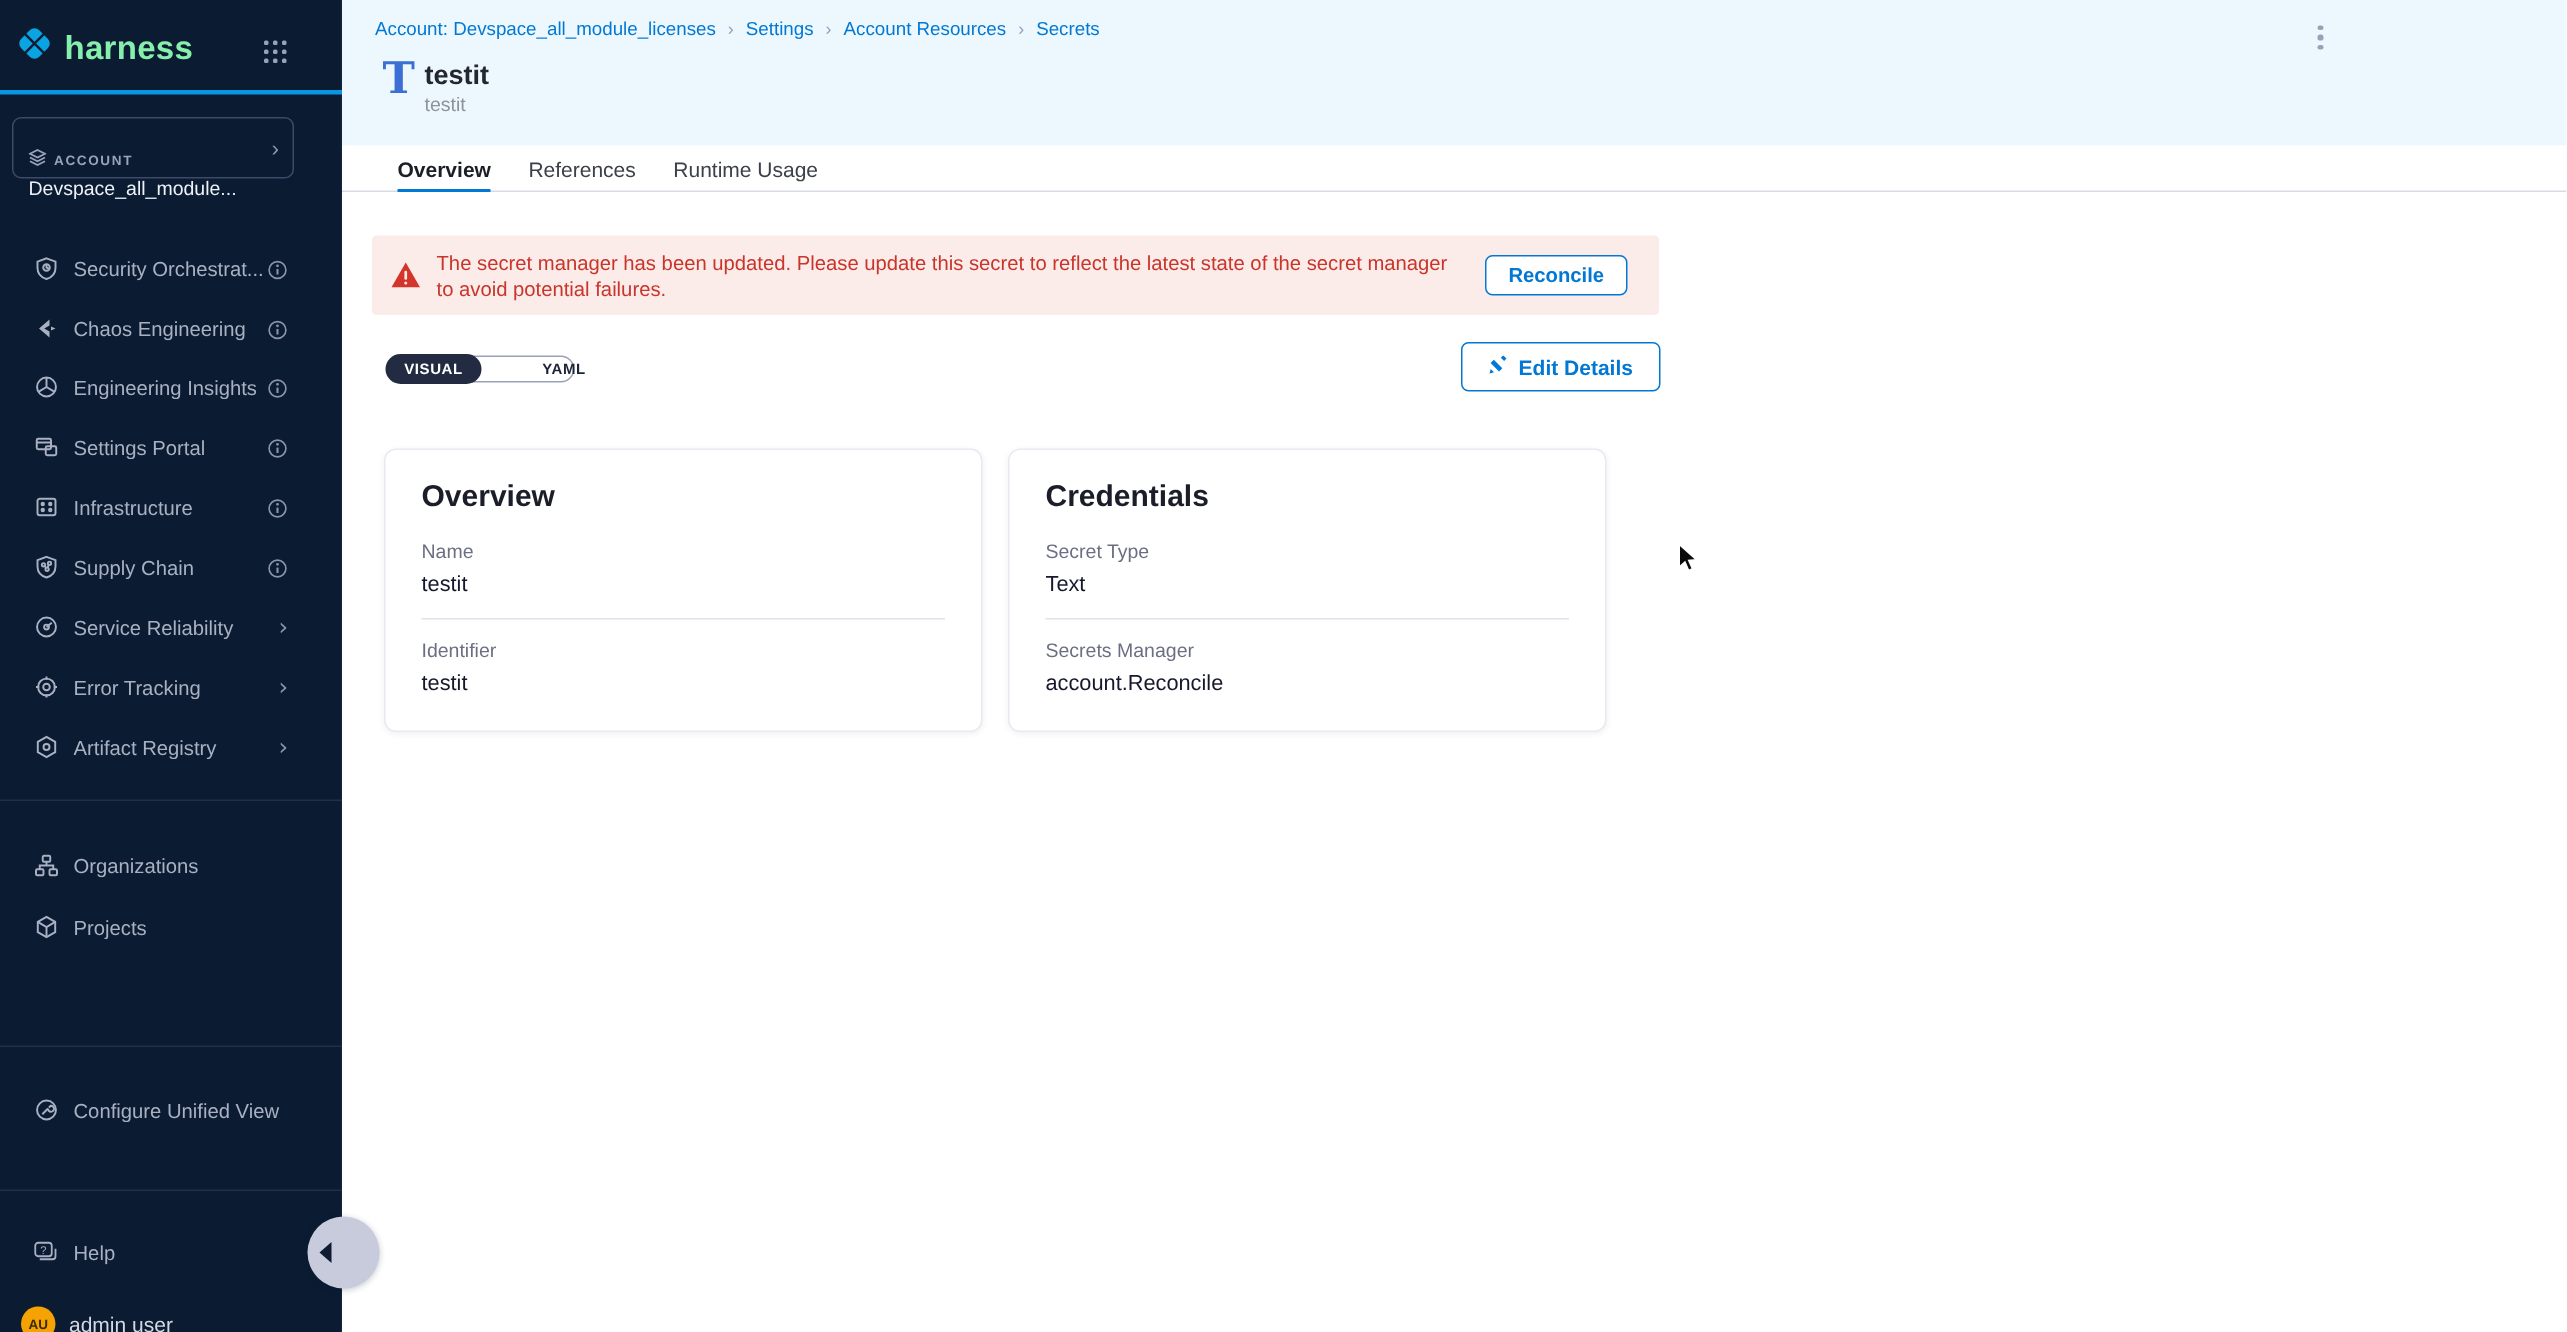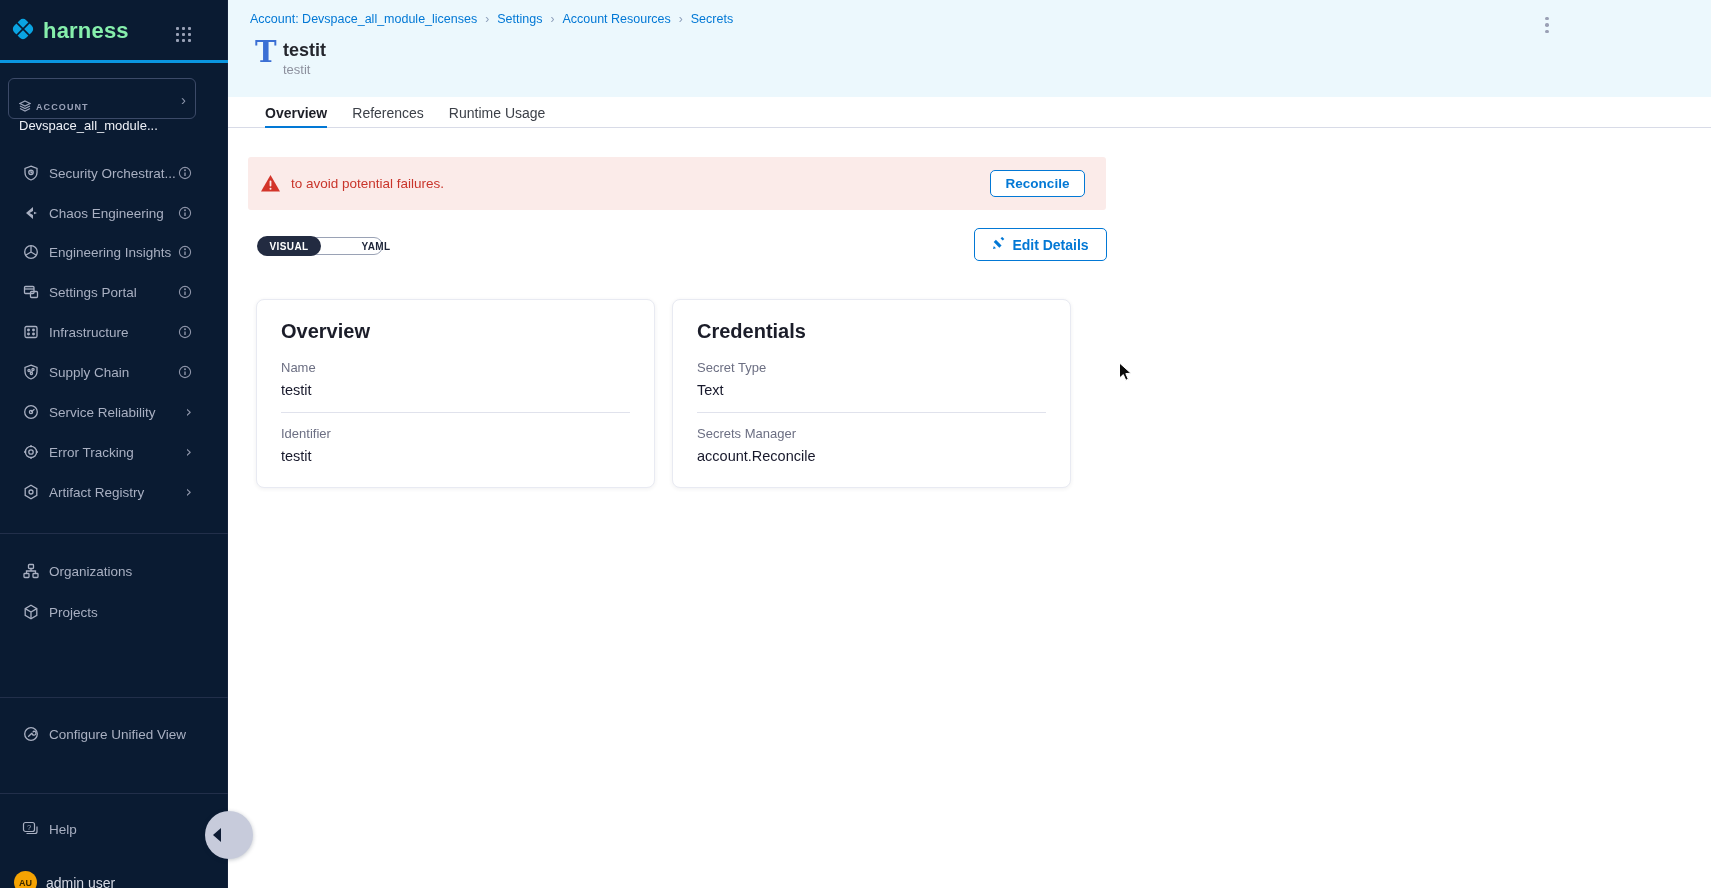--- a/index.html
+++ b/index.html
@@ -17,21 +17,21 @@
   .apps-grid span { width:3px; height:3px; background:#98a1b6; border-radius:1px; }
   .accent-line { position:absolute; left:0; top:60px; width:228px; height:3px; background:#0a96e0; }
   .account-box { position:absolute; left:8px; top:78px; width:188px; height:41px;
     border:1px solid #3c4a68; border-radius:6px; padding:19px 10px 5px 10px; cursor:pointer; }
   .account-box .acct-top { display:flex; align-items:center; gap:5px; }
   .account-label { font-size:9px; letter-spacing:1.1px; color:#9aa2b8; font-weight:700; }
   .account-name { font-size:13px; color:#eef1f7; margin-top:2px; white-space:nowrap; overflow:hidden; }
   .acct-chevron { position:absolute; right:9px; top:12px; color:#8d96ac; font-size:15px; }
 
   .nav-item { position:absolute; left:8px; width:198px; height:28px;
-    display:flex; align-items:center; padding:0 14px; cursor:pointer; border-radius:6px; }
+    display:flex; align-items:flex-end; padding:0 14px; cursor:pointer; border-radius:6px; }
   .nav-item .nav-icon { width:17px; height:17px; flex:none; display:flex; align-items:center; justify-content:center; }
   .nav-item .nav-label { margin-left:10px; font-size:13.5px; color:#a9b0c2; flex:1;
     white-space:nowrap; overflow:hidden; }
   .nav-item .trailing { flex:none; display:flex; align-items:center; }
   .nav-chevron { color:#8d94a8; font-size:16px; line-height:1; font-family:"DejaVu Sans",sans-serif; }
   .nav-item.active { background:#1d2c49; height:38px; }
   .nav-item.active .nav-label { color:#0ab1e6; font-weight:700; }
   .side-divider { position:absolute; left:0; width:228px; height:1px; background:#222f4a; }
 
   .user-row { position:absolute; left:14px; top:871px; display:flex; align-items:center; gap:9px; cursor:pointer; }
@@ -382,20 +382,21 @@
 
       <div class="banner">
         <span class="warn-icon">
           <svg width="21" height="19" viewBox="0 0 21 19">
             <path d="M10.5 1 L20 17.5 H1 Z" fill="#d3352a"></path>
             <rect x="9.6" y="6.5" width="1.8" height="6" rx=".9" fill="#fbebe9"></rect>
             <circle cx="10.5" cy="14.7" r="1" fill="#fbebe9"></circle>
           </svg>
         </span>
         <div class="banner-text">
+          <div>The secret manager has been updated. Please update this secret to reflect the latest state of the secret manager</div>
           <div>to avoid potential failures.</div>
         </div>
         <button class="reconcile-btn">Reconcile</button>
       </div>
 
       <div class="toggle">
         <div class="outline"></div>
         <div class="seg-yaml">YAML</div>
         <div class="seg-visual">VISUAL</div>
       </div>

